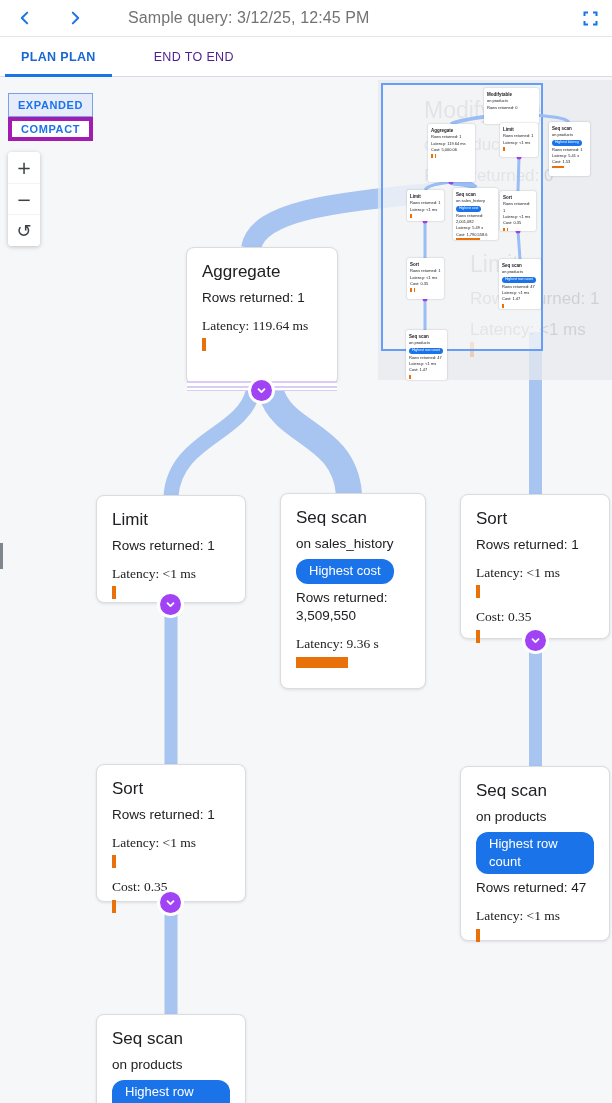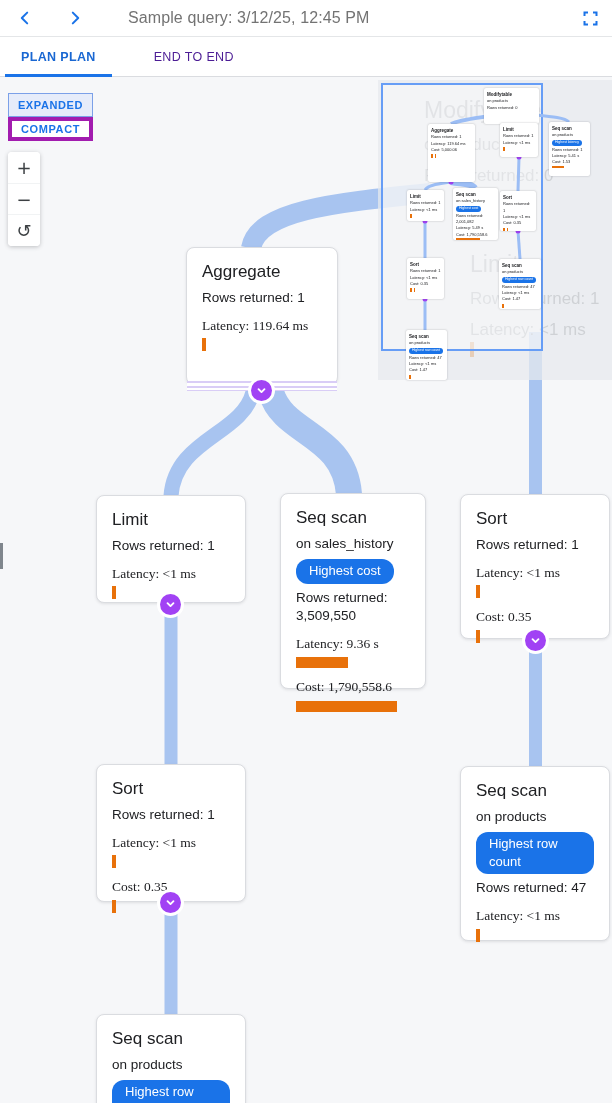--- a/index.html
+++ b/index.html
@@ -152,22 +152,20 @@
       <div class="tick"></div></div>
   </article>
 
   <article class="node" style="left:280px;top:416px;width:146px;height:196px;">
     <h3>Seq scan</h3>
     <div class="sub">on sales_history</div>
     <div class="badge">Highest cost</div>
     <div>Rows returned: 3,509,550</div>
     <div class="stat"><span>Latency: 9.36 s</span>
       <div class="hbar" style="width:52px"></div></div>
-    <div class="stat"><span>Cost: 1,790,558.6</span>
-      <div class="hbar" style="width:101px"></div></div>
   </article>
 
   <article class="node" style="left:460px;top:417px;width:150px;height:145px;">
     <h3>Sort</h3>
     <div>Rows returned: 1</div>
     <div class="stat"><span>Latency: &lt;1 ms</span>
       <div class="tick"></div></div>
     <div class="stat"><span>Cost: 0.35</span>
       <div class="tick"></div></div>
   </article>

